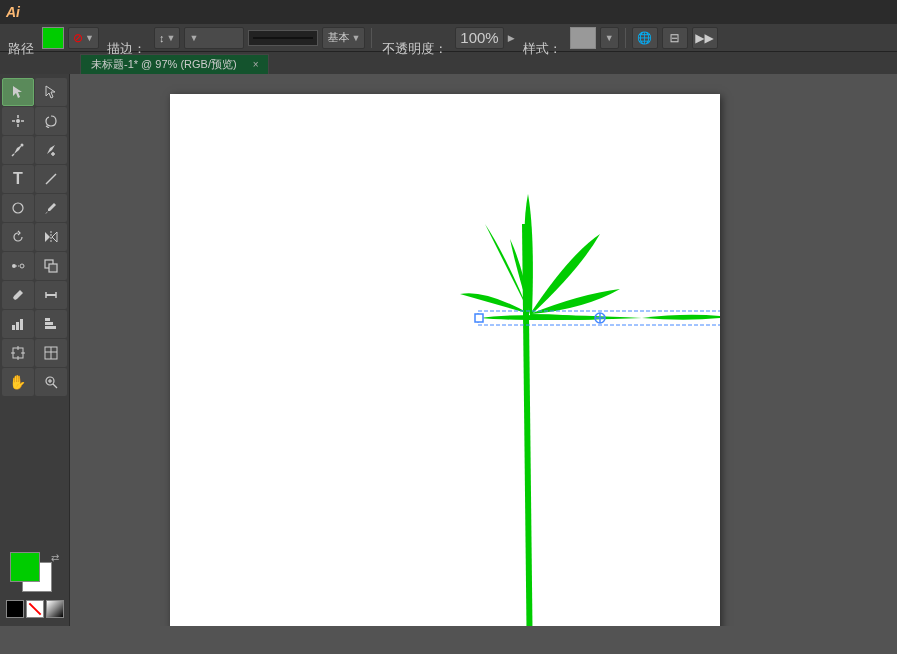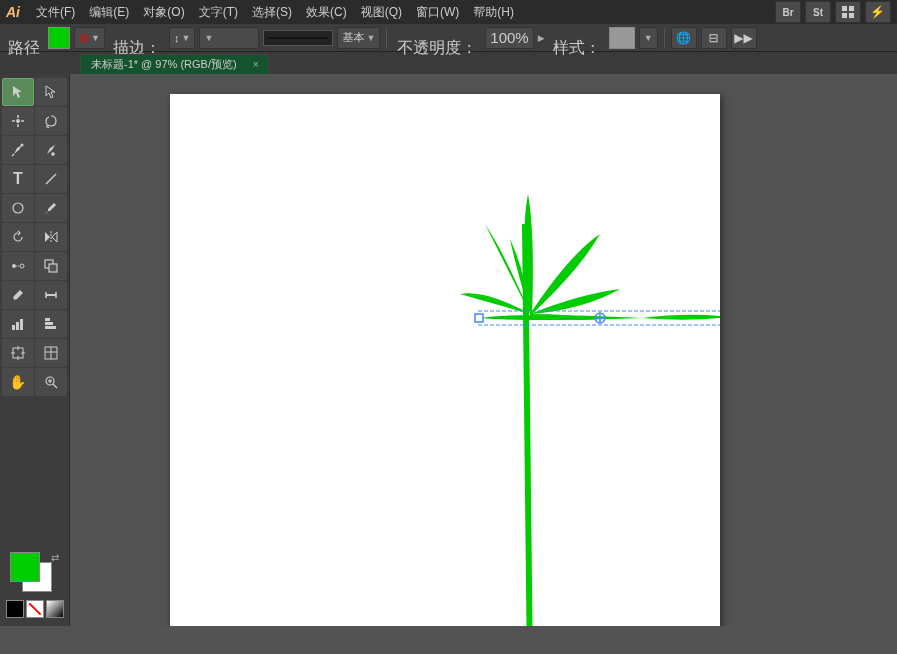--- a/index.html
+++ b/index.html
@@ -94,21 +94,21 @@
       align-items: center;
       justify-content: center;
     }
     .stroke-line {
       width: 60px;
       height: 2px;
       background: #111;
     }
     .path-label {
       color: #ccc;
-      font-size: 16px;
+      font-size: 13px;
       padding: 0 4px;
       margin-top: 22px;
     }
 
     
     #tab-bar {
       width: 100%;
       height: 22px;
       background: #3a3a3a;
       display: flex;
@@ -288,44 +288,20 @@
       cursor: pointer;
       color: #ccc;
       font-size: 12px;
     }
   </style>
 </head>
 <body>
 
 <div id="title-bar">
   <span id="ai-logo">Ai</span>
-  <div class="menu-bar">
-    <span class="menu-item">文件(F)</span>
-    <span class="menu-item">编辑(E)</span>
-    <span class="menu-item">对象(O)</span>
-    <span class="menu-item">文字(T)</span>
-    <span class="menu-item">选择(S)</span>
-    <span class="menu-item">效果(C)</span>
-    <span class="menu-item">视图(Q)</span>
-    <span class="menu-item">窗口(W)</span>
-    <span class="menu-item">帮助(H)</span>
-  </div>
-  <div class="top-right-icons">
-    <div class="icon-btn" style="font-size:10px;font-weight:bold;color:#ccc;">Br</div>
-    <div class="icon-btn" style="font-size:10px;font-weight:bold;color:#ccc;">St</div>
-    <div class="icon-btn">
-      <svg width="14" height="14" viewBox="0 0 14 14" fill="#ccc">
-          <rect x="1" y="1" width="5" height="5"></rect>
-          <rect x="8" y="1" width="5" height="5"></rect>
-          <rect x="1" y="8" width="5" height="5"></rect>
-          <rect x="8" y="8" width="5" height="5"></rect>
-        </svg>
-    </div>
-    <div class="icon-btn">⚡</div>
-  </div>
 </div>
 
 <div id="top-toolbar">
   <span class="path-label">路径</span>
   <div class="toolbar-swatch" style="background:#00cc00;"></div>
   <div class="toolbar-dropdown">
     <span style="color:red;font-size:12px;">⊘</span>
     <span class="chevron">▼</span>
   </div>
   <span class="path-label">描边：</span>

